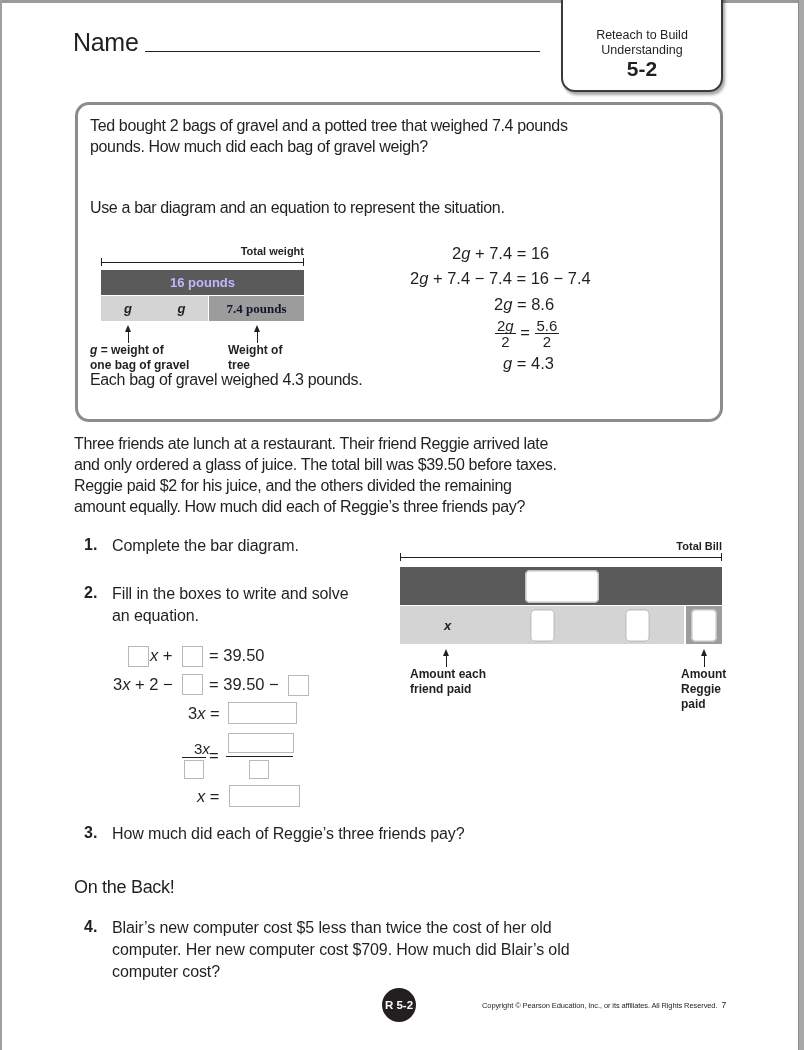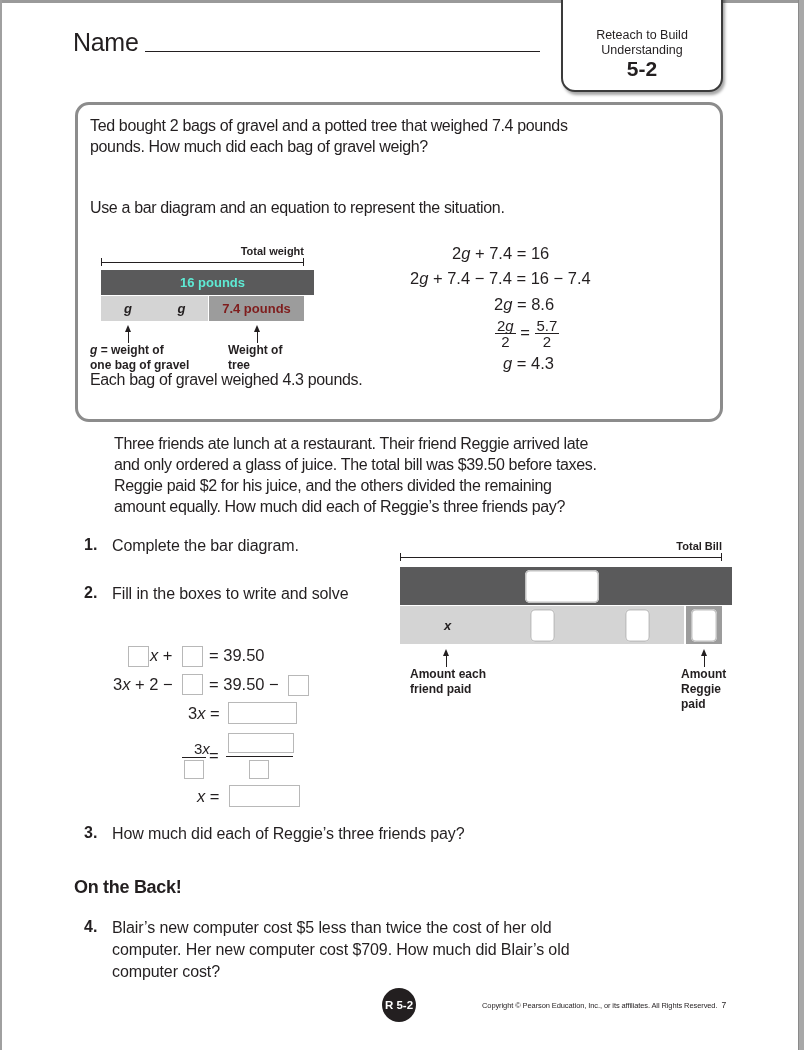--- a/index.html
+++ b/index.html
@@ -34,40 +34,40 @@
   .para { font-size:16px; line-height:21px; letter-spacing:-0.35px; }
 
   .ex-text1 { left:90px; top:115px; width:560px; }
   .ex-text2 { left:90px; top:197px; width:560px; }
   .ex-answer { left:90px; top:363px;margin-top:6px; }
 
   .bar-cap { font-size:11px; font-weight:bold; text-align:right; }
   .bracket-line { height:1px; background:#231f20; }
   .bracket-tick { width:1px; height:8px; background:#231f20; }
 
-  .bar-dark { background:#5a5a5b; color:#5eead4; font-weight:bold; font-size:13px; display:flex; align-items:center; justify-content:center;padding-left:10px; }
+  .bar-dark { background:#5a5a5b; color:#c4b5fd; font-weight:bold; font-size:13px; display:flex; align-items:center; justify-content:center; }
   .bar-light { background:#d4d4d4; color:#231f20; font-weight:bold; font-style:italic; font-size:13px; display:flex; align-items:center; justify-content:center; }
-  .bar-mid { background:#9c9c9c; color:#7f1d1d; font-weight:bold; font-size:13px; display:flex; align-items:center; justify-content:center; }
+  .bar-mid { background:#9c9c9c; color:#0f172a; font-weight:bold; font-size:13px; display:flex; align-items:center; justify-content:center;font-family:Liberation Serif, serif; }
 
   .arrow-stem { width:1px; background:#231f20; }
   .arrow-head { width:0; height:0; border-left:3.5px solid transparent; border-right:3.5px solid transparent; border-bottom:7px solid #231f20; }
   .note { font-size:12px; font-weight:bold; line-height:15px; }
 
   .eq { font-size:16.5px; white-space:nowrap; }
   .eq i { font-style:italic; }
   .frac { display:inline-flex; flex-direction:column; align-items:center; vertical-align:middle; line-height:15px; font-size:15px; }
   .frac .num { border-bottom:1px solid #231f20; padding:0 2px; }
 
   .q-num { font-size:16px; font-weight:bold; }
   .q-text { font-size:16px; line-height:22px; letter-spacing:-0.1px; }
 
   .blank { border:1.5px solid #b8b8b8; background:#fff; box-sizing:border-box; }
   .rbox { background:#fff; border-radius:5px; box-shadow:0 0 0 1.5px #c2c2c2 inset; }
 
-  .section-title { font-size:18px; font-weight:bold; letter-spacing:-0.3px; }
+  .section-title { font-size:18px; font-weight:normal; letter-spacing:-0.3px; }
 
   .badge { left:382px; top:988px; width:34px; height:34px; border-radius:50%; background:#231f20; color:#fff; font-size:11.5px; font-weight:bold; display:flex; align-items:center; justify-content:center; }
   .copyright { left:482px; top:1000px; font-size:7.5px; letter-spacing:-0.1px; }
 </style>
 </head>
 <body>
 
 <div class="frame-top"></div>
 <div class="frame-left"></div>
 <div class="frame-right"></div>
@@ -122,43 +122,44 @@
   <span>2</span><i>g</i><span> + 7.4 − 7.4 = 16 − 7.4</span>
 </div>
 <div class="abs eq" style="left:494px; top:295px;">
   <span>2</span><i>g</i><span> = 8.6</span>
 </div>
 <div class="abs eq" style="left:495px; top:318px;">
   <span class="frac">
       <span class="num"><span>2</span><i>g</i></span>
       <span>2</span>
     </span><span> = </span><span class="frac">
-      <span class="num">5.7</span>
+      <span class="num">5.6</span>
       <span>2</span>
     </span>
 </div>
 <div class="abs eq" style="left:503px; top:354px;">
   <i>g</i><span> = 4.3</span>
 </div>
 
 <div class="abs para ex-answer">Each bag of gravel weighed 4.3 pounds.</div>
 
-<div class="abs para" style="left:74px; top:433px; width:600px;margin-left:40px;">
+<div class="abs para" style="left:74px; top:433px; width:600px;">
   <div>Three friends ate lunch at a restaurant. Their friend Reggie arrived late</div>
   <div>and only ordered a glass of juice. The total bill was $39.50 before taxes.</div>
   <div>Reggie paid $2 for his juice, and the others divided the remaining</div>
   <div>amount equally. How much did each of Reggie’s three friends pay?</div>
 </div>
 
 <div class="abs q-num" style="left:84px; top:536px;">1.</div>
 <div class="abs q-text" style="left:112px; top:535px;">Complete the bar diagram.</div>
 
 <div class="abs q-num" style="left:84px; top:584px;">2.</div>
 <div class="abs q-text" style="left:112px; top:583px;">
   <div>Fill in the boxes to write and solve</div>
+  <div>an equation.</div>
 </div>
 
 <div class="abs blank" style="left:128px; top:646px; width:21px; height:21px;"></div>
 <div class="abs eq" style="left:150px; top:646px;"><i>x</i><span> + </span></div>
 <div class="abs blank" style="left:182px; top:646px; width:21px; height:21px;"></div>
 <div class="abs eq" style="left:209px; top:646px;">= 39.50</div>
 
 <div class="abs eq" style="left:113px; top:675px;"><span>3</span><i>x</i><span> + 2 − </span></div>
 <div class="abs blank" style="left:182px; top:674px; width:21px; height:21px;"></div>
 <div class="abs eq" style="left:209px; top:675px;">= 39.50 − </div>

